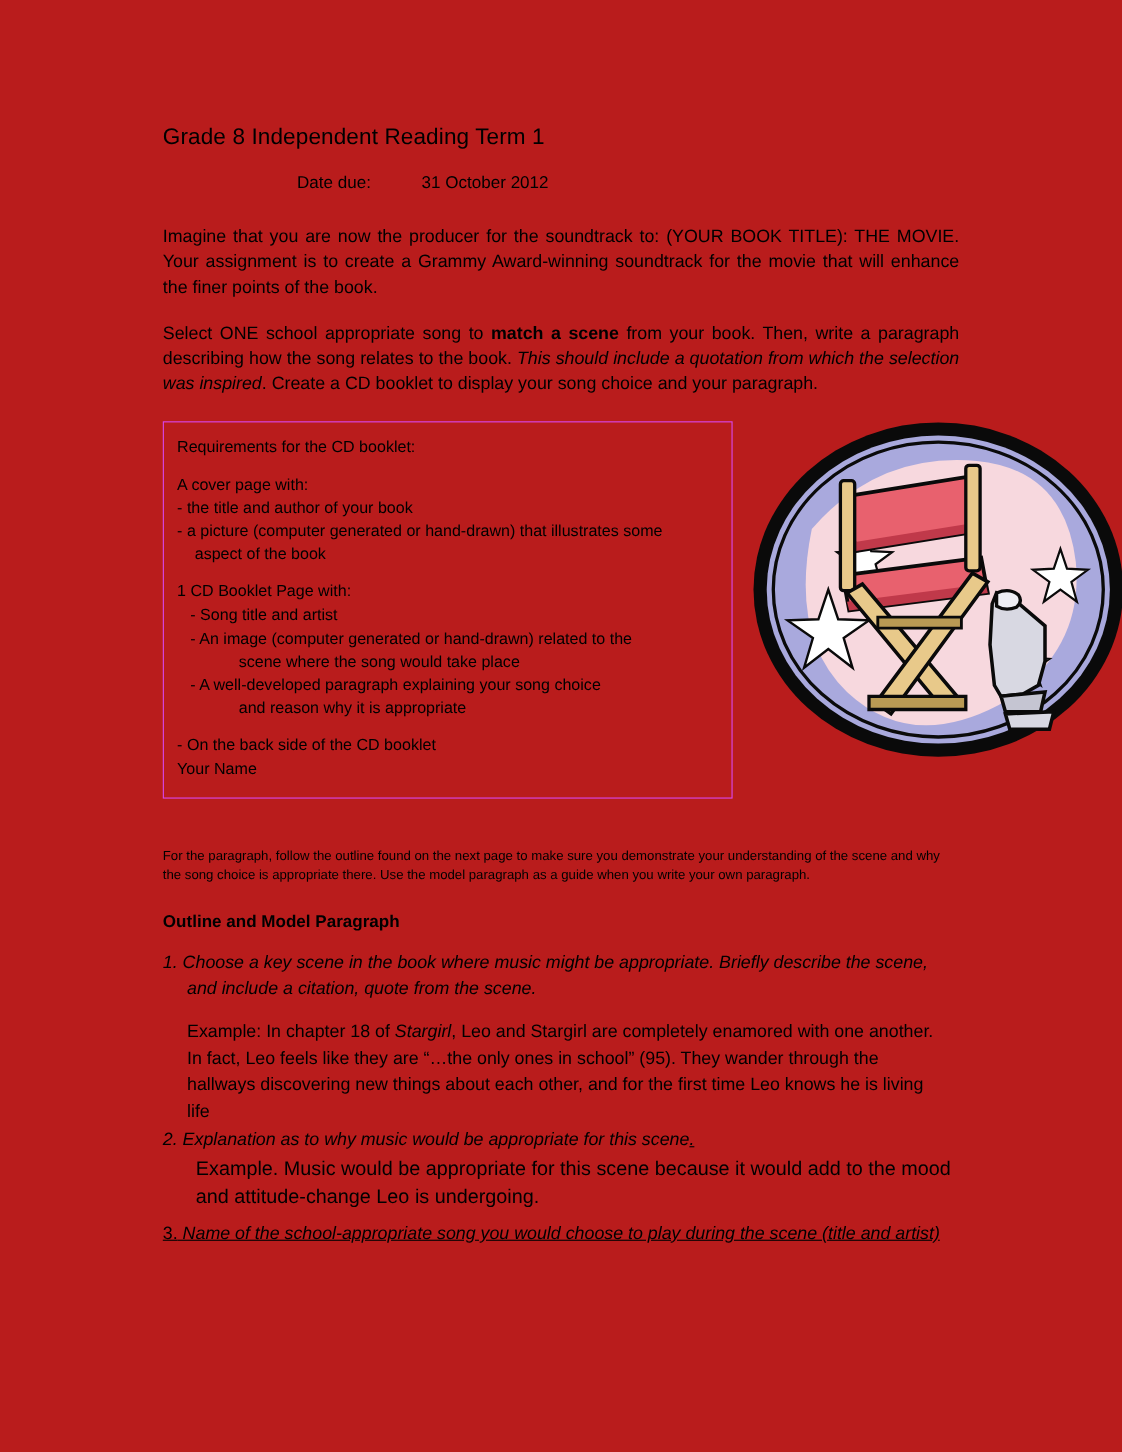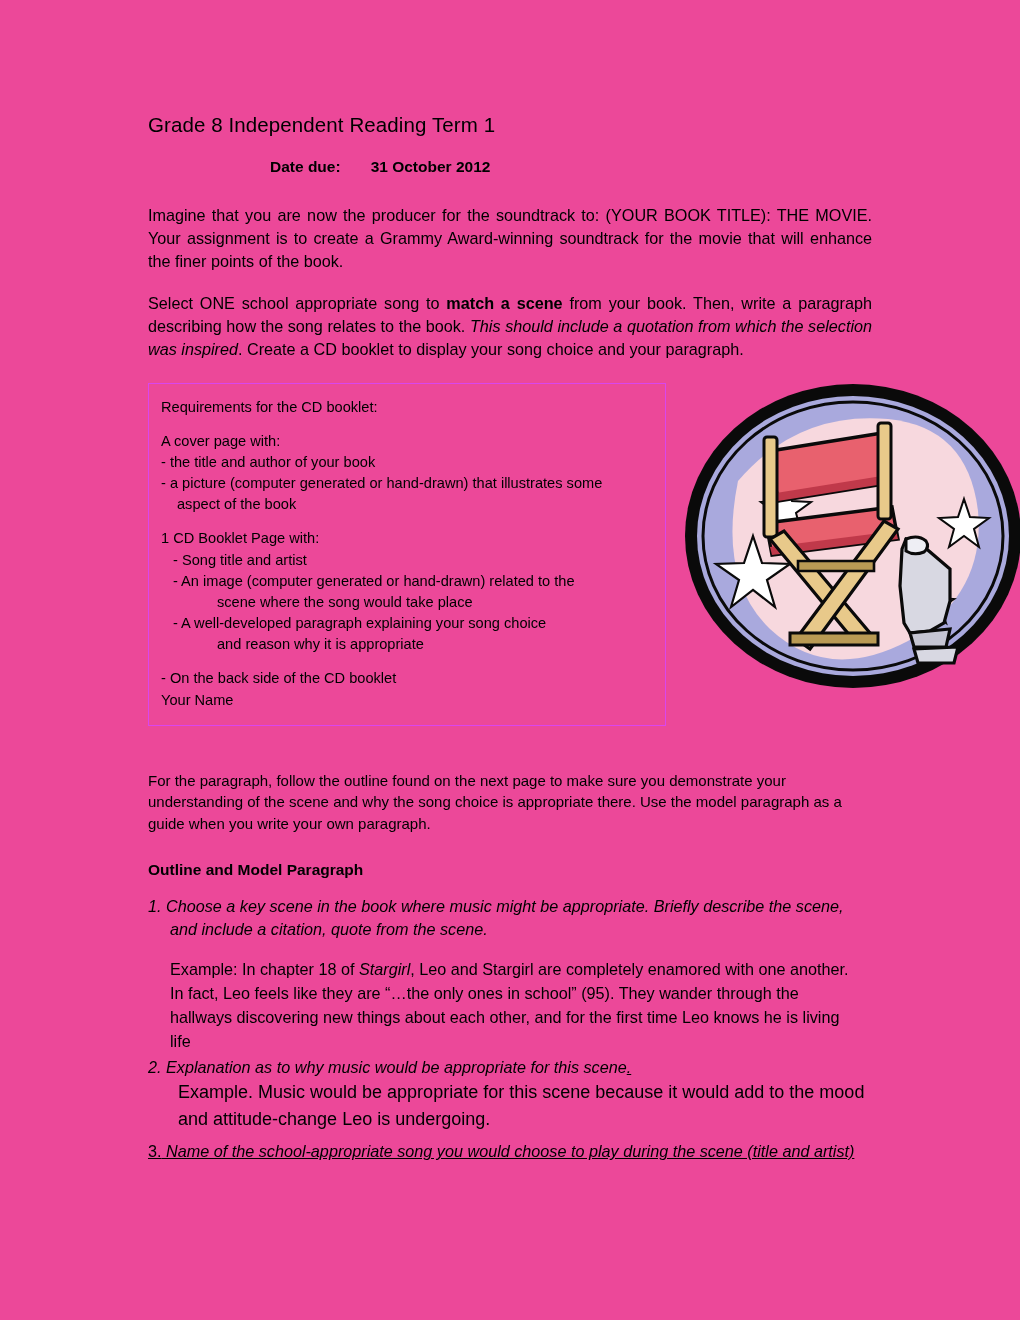--- a/index.html
+++ b/index.html
@@ -13,21 +13,21 @@
     font-family: "Liberation Sans", sans-serif;
     color: #000000;
     position: relative;
     overflow: hidden;
   }
   .page {
     position: absolute;
     left: 0; top: 0;
     width: 1020px;
     height: 1320px;
-    background: #ec4899;
+    background: #b91c1c;
   }
   .content {
     position: absolute;
     left: 148px;
     top: 112px;
     width: 724px;
   }
   .doc-title {
     font-size: 20.5px;
     line-height: 1.25;
@@ -40,28 +40,28 @@
     align-items: baseline;
     margin: 0 0 28px 0;
   }
   .assign-title {
     font-size: 19px;
     font-weight: bold;
     white-space: nowrap;
   }
   .due-label {
     font-size: 15.5px;
-    font-weight: bold;
+    font-weight: normal;
     margin-left: 122px;
     white-space: nowrap;
   }
   .due-date {
     font-size: 15.5px;
-    font-weight: bold;
-    margin-left: 30px;
+    font-weight: normal;
+    margin-left: 46px;
     white-space: nowrap;
   }
   p.body-para {
     font-size: 16.2px;
     line-height: 1.42;
     text-align: justify;
     margin: 0 0 19px 0;
   }
   p.body-para.last { margin-bottom: 22px; }
   .bold { font-weight: bold; }
@@ -104,21 +104,21 @@
   .art {
     position: absolute;
     left: 530px;
     top: -12px;
     width: 350px;
     height: 330px;
     z-index: 1;
   }
 
   .after-box {
-    font-size: 15px;
+    font-size: 12px;
     line-height: 1.45;
     margin: 44px 0 0 0;
   }
   .section-head {
     font-size: 15.5px;
     font-weight: bold;
     margin: 26px 0 16px 0;
   }
   .num-item {
     font-size: 16.2px;

